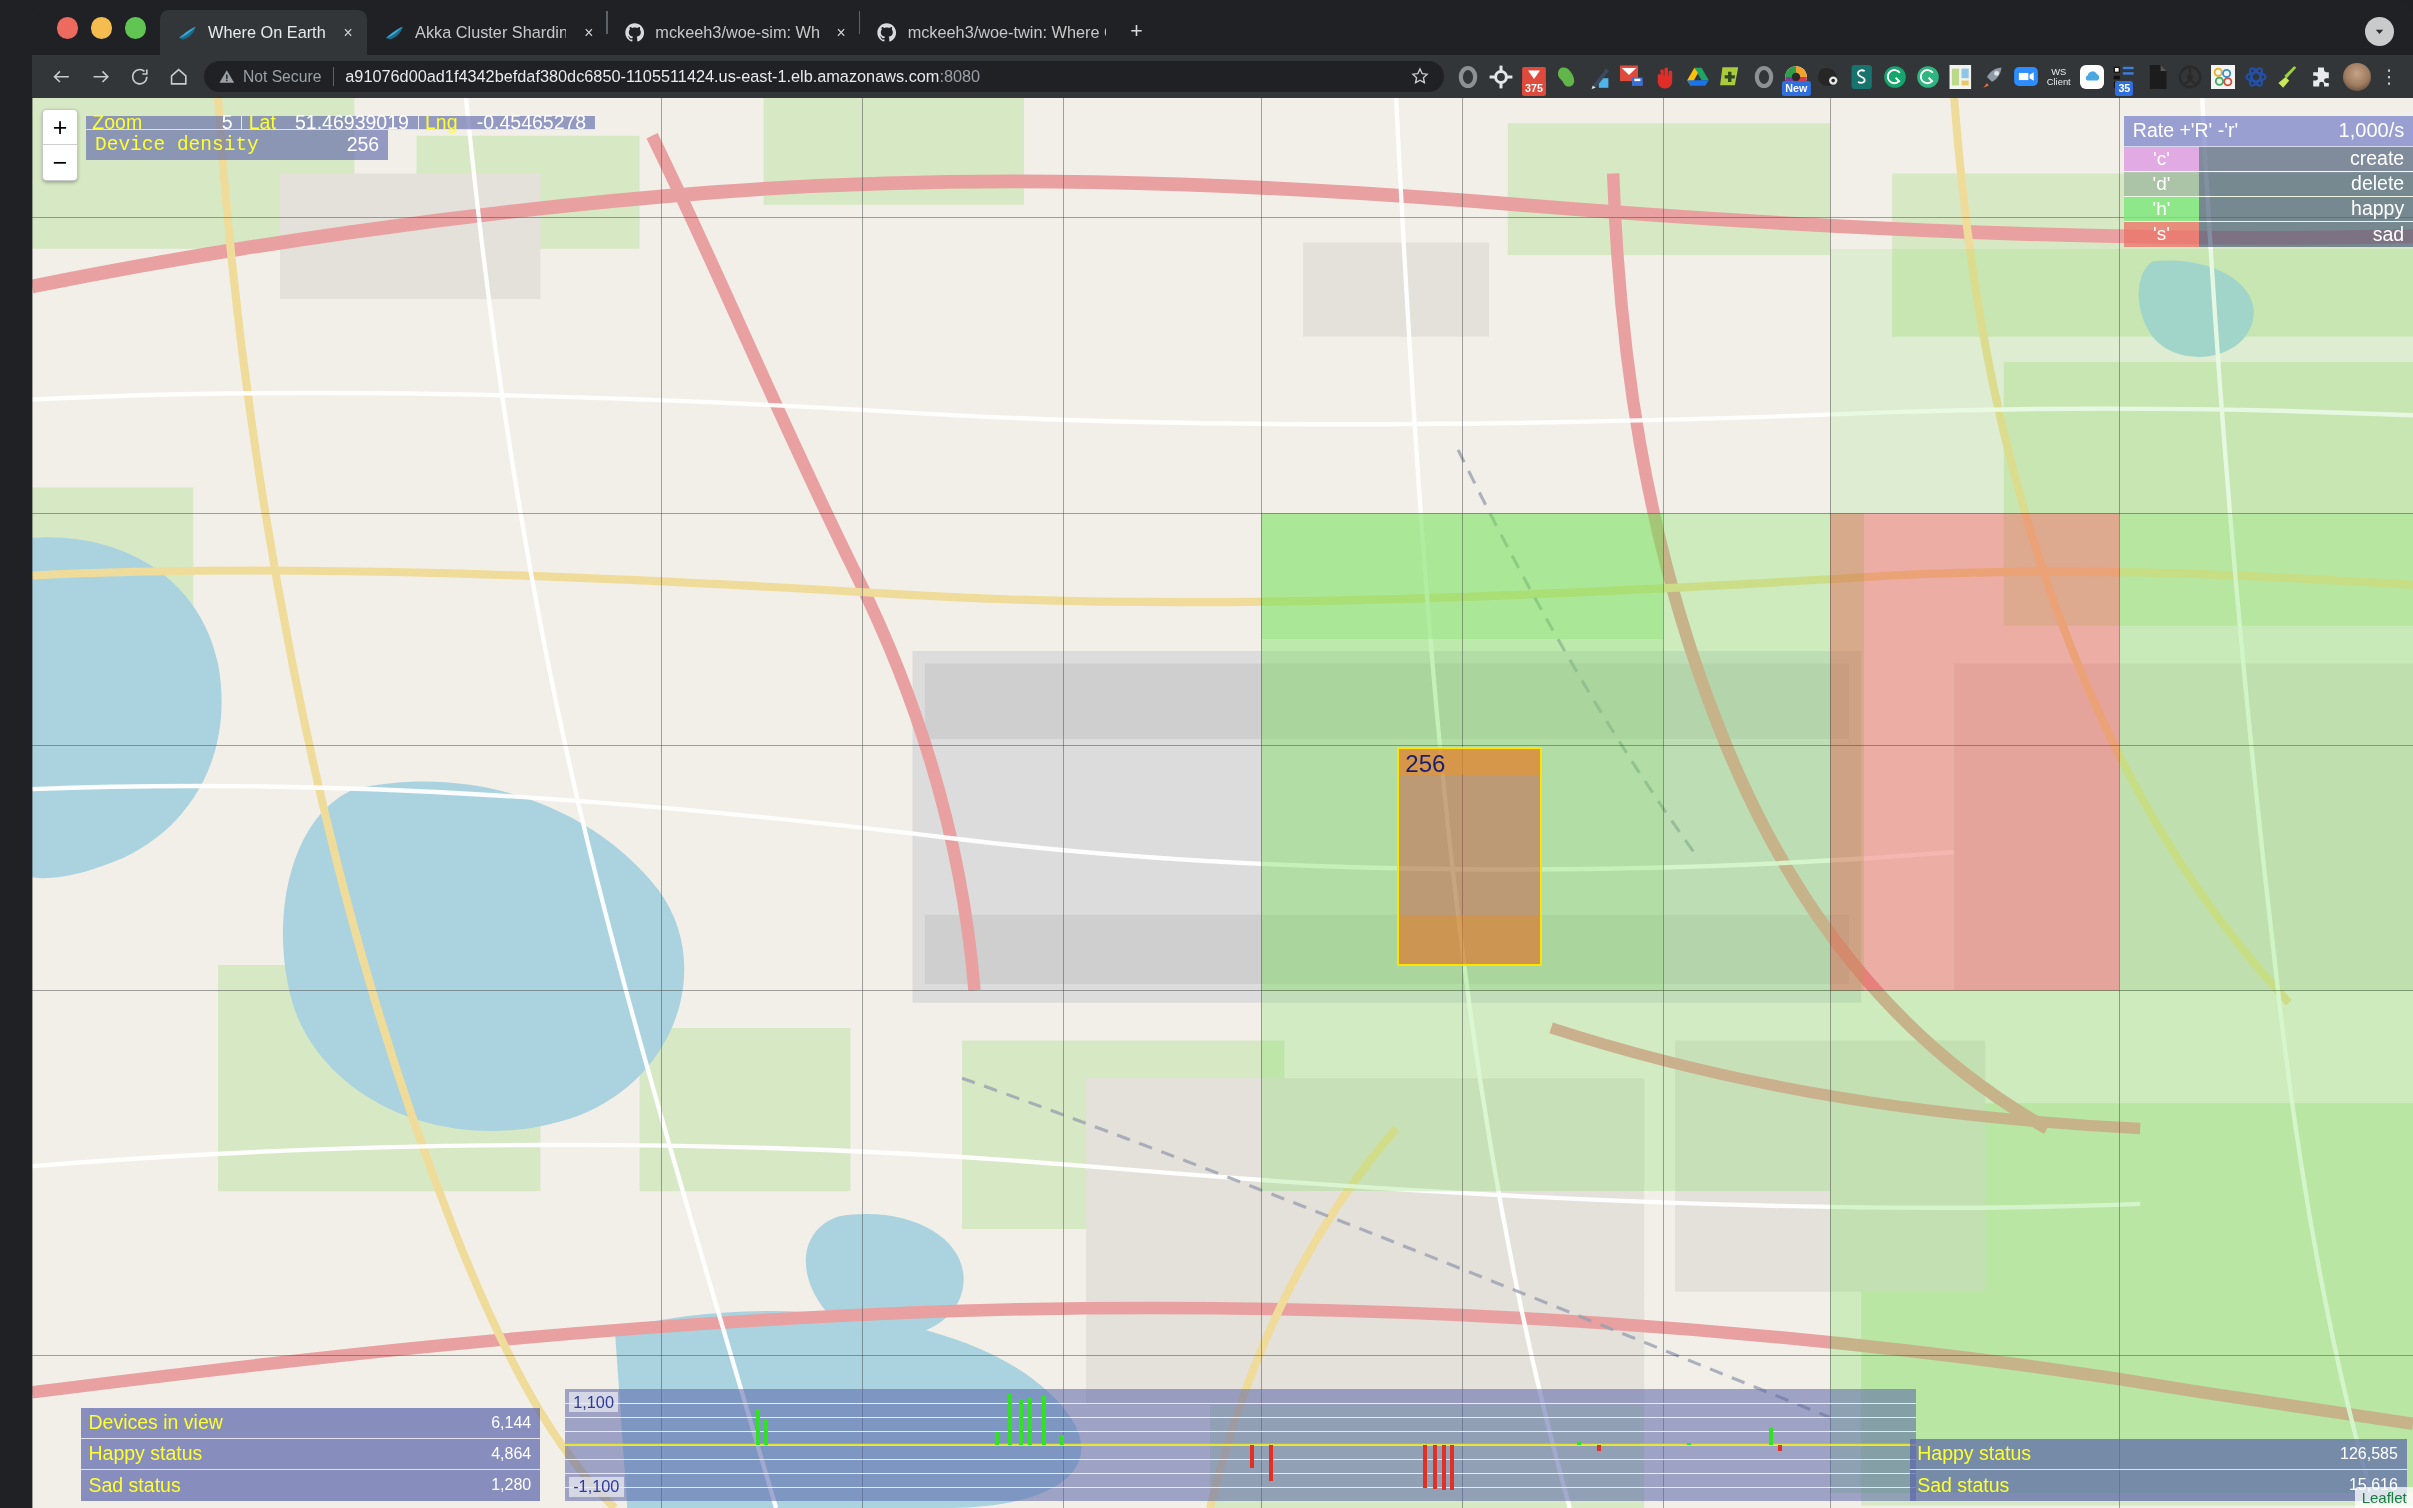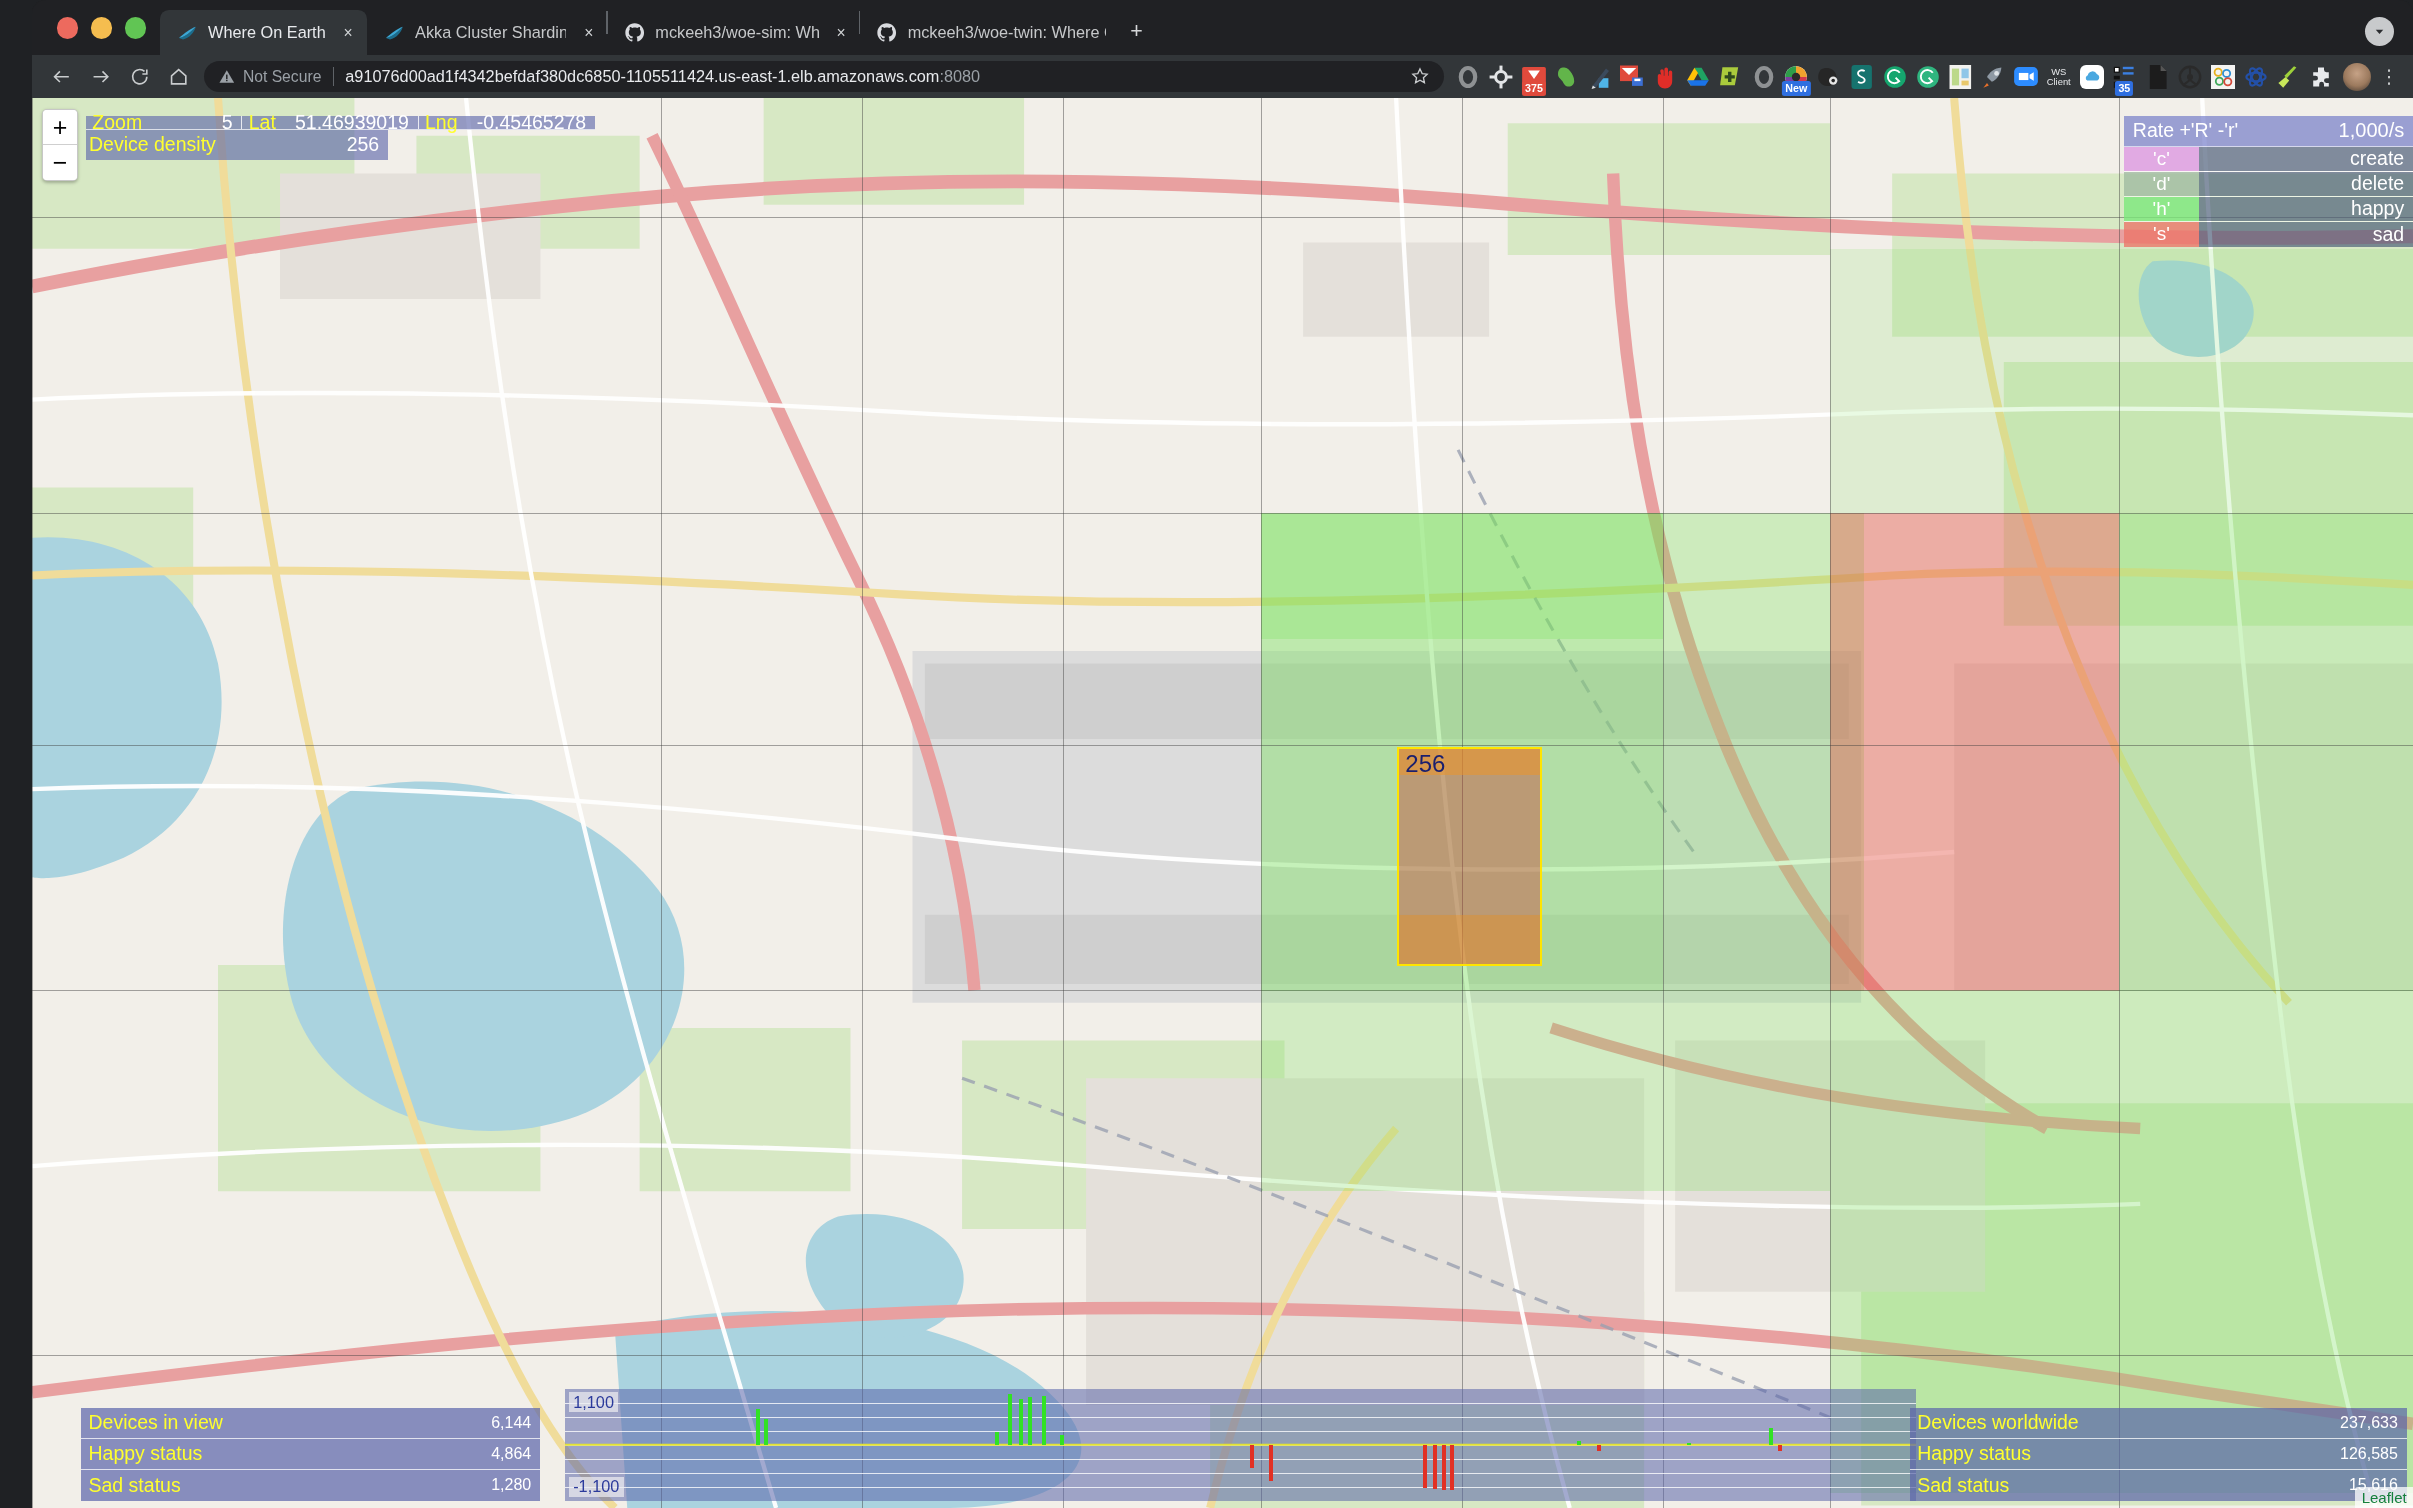--- a/index.html
+++ b/index.html
@@ -188,21 +188,21 @@
   }
   #coord-row .cv {
     color: #fff; font-size: 19.5px; padding: 0 8.8px 0 0; display: flex; align-items: center;
     justify-content: flex-end; border-right: 1.3px solid rgba(255,255,255,.8);
   }
   #coord-row .cv.last { border-right: none; }
   #density-row {
     display: flex; align-items: center; height: 30px; width: 302px;
     background: rgba(90,100,170,.62);
   }
-  #density-row .ck { color: #ffff2e; font-size: 19.5px; padding: 0 3px; }
+  #density-row .ck { color: #ffff2e; font-size: 19.5px; padding: 0 9px; font-family: Liberation Mono, monospace; }
   #density-row .cv { color: #fff; font-size: 19.5px; margin-left: auto; padding-right: 8.8px; }
 
   
   #legend-panel { position: absolute; top: 17.6px; right: 0; width: 289px; }
   #rate-row {
     display: flex; align-items: center; height: 31px;
     background: rgba(100,110,195,.62);
     border-bottom: 1.3px solid rgba(255,255,255,.6);
   }
   #rate-row .rk { color: #fff; font-size: 19.5px; padding-left: 8.8px; }
@@ -735,24 +735,20 @@
           <div class="chart-bar pos" style="left: 1122px; height: 1.9px; bottom: 56px;"></div>
           <div class="chart-bar pos" style="left: 1204px; height: 16.3px; bottom: 56px;"></div>
           <div class="chart-bar neg" style="left: 1213px; height: 6.6px; top: 56px;"></div>
         </div>
       <div class="chart-axis-label" id="chart-max">1,100</div>
       <div class="chart-axis-label" id="chart-min">-1,100</div>
     </div>
 
     <div id="stats-right">
       <div class="panel-row">
-        <span class="p-label">Devices worldwide</span>
-        <span class="p-value">237,633</span>
-      </div>
-      <div class="panel-row">
         <span class="p-label">Happy status</span>
         <span class="p-value">126,585</span>
       </div>
       <div class="panel-row">
         <span class="p-label">Sad status</span>
         <span class="p-value">15,616</span>
       </div>
     </div>
 
     <div id="leaflet-attr">Leaflet</div>

